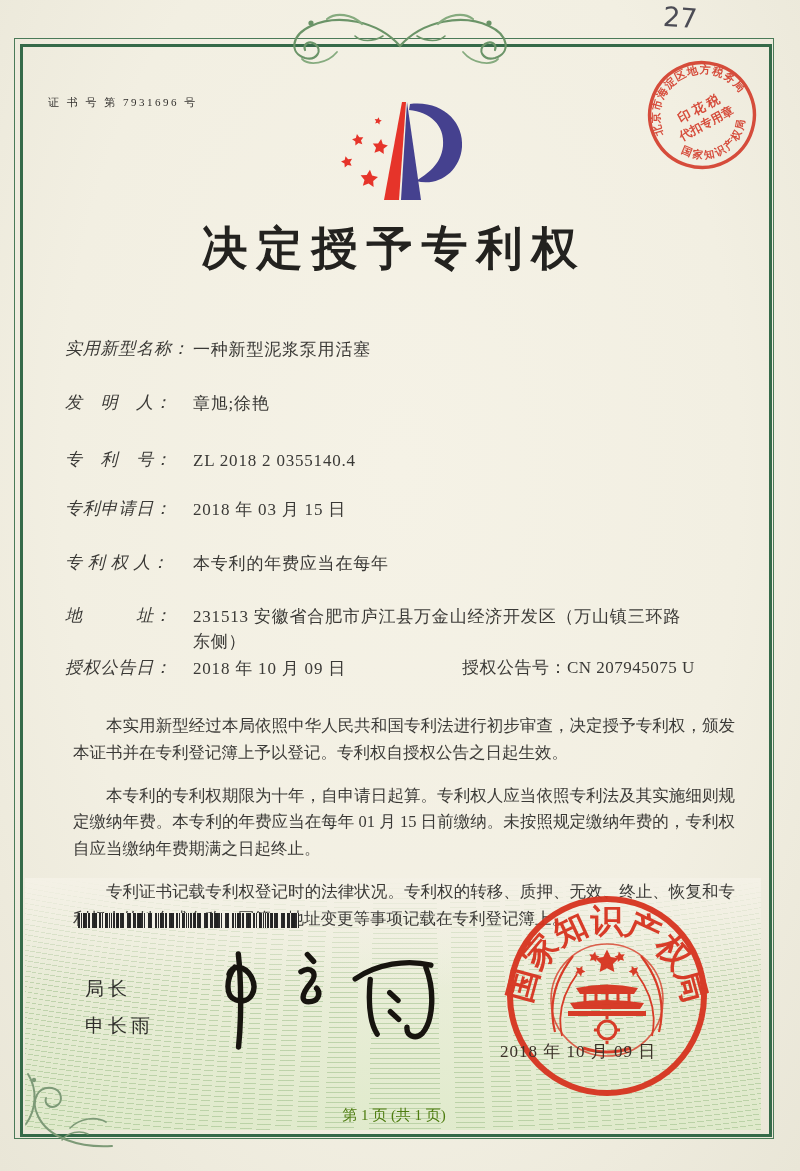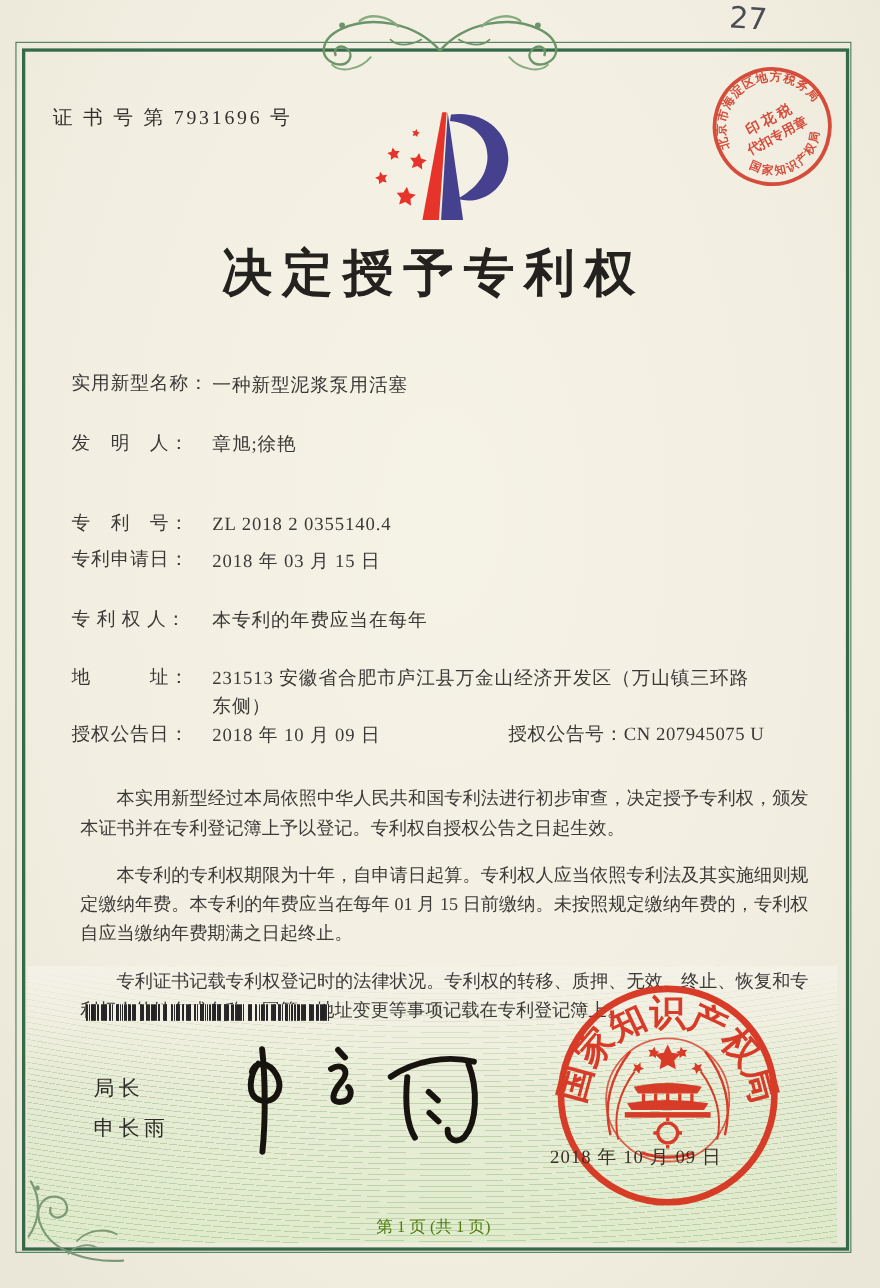--- a/index.html
+++ b/index.html
@@ -17,27 +17,27 @@
   .frame-outer{position:absolute;left:14px;top:38px;width:758px;height:1099px;border:1.5px solid #4a7a58;}
   .frame-inner{position:absolute;left:20px;top:44px;width:746px;height:1087px;border:3px solid #356a49;}
   
   .guilloche{
     position:absolute;left:25px;top:878px;width:736px;height:252px;
     background:
       linear-gradient(180deg,#f4f1e6 0px, rgba(244,241,230,0) 110px),
       repeating-radial-gradient(1600px 1000px at 380px -760px, rgba(125,170,105,.38) 0 1.2px, rgba(0,0,0,0) 1.2px 8px),
       linear-gradient(180deg, rgba(228,239,213,.15), rgba(220,234,199,.8));
   }
-  .cert-no{position:absolute;left:48px;top:95px;font-size:18px;letter-spacing:2.5px;color:#33312e;}
+  .cert-no{position:absolute;left:48px;top:95px;font-size:11px;letter-spacing:2.5px;color:#33312e;}
   .title{
     position:absolute;left:0;top:218px;width:788px;text-align:center;
     font-size:46px;font-weight:600;letter-spacing:9px;color:#23221f;
   }
   .field-row{position:absolute;left:65px;font-size:17px;letter-spacing:.8px;color:#3a3936;}
-  .field-label{display:inline-block;min-width:128px;vertical-align:top;}
+  .field-label{display:inline-block;min-width:128px;vertical-align:top;font-style:italic;}
   .field-value{display:inline-block;max-width:505px;vertical-align:top;line-height:25px;}
   .grant-no{position:absolute;left:462px;top:656px;font-size:17px;letter-spacing:.5px;color:#3a3936;text-align:center;}
   .body-text{
     position:absolute;left:57px;top:697px;width:694px;
     font-size:16.5px;line-height:26.8px;text-align:justify;color:#3b3a37;
   }
   .body-text p{margin:16px;text-indent:2em;}
   .barcode{
     position:absolute;left:78px;top:913px;width:221px;height:15px;
     background:
@@ -127,21 +127,21 @@
 </svg>
 
 <div class="title">决定授予专利权</div>
 
 <div class="field-row" style="top:337px">
   <span class="field-label">实用新型名称：</span><span class="field-value">一种新型泥浆泵用活塞</span>
 </div>
 <div class="field-row" style="top:391px">
   <span class="field-label">发　明　人：</span><span class="field-value">章旭;徐艳</span>
 </div>
-<div class="field-row" style="top:464px">
+<div class="field-row" style="top:448px">
   <span class="field-label">专　利　号：</span><span class="field-value">ZL 2018 2 0355140.4</span>
 </div>
 <div class="field-row" style="top:497px">
   <span class="field-label">专利申请日：</span><span class="field-value">2018 年 03 月 15 日</span>
 </div>
 <div class="field-row" style="top:551px">
   <span class="field-label">专 利 权 人：</span><span class="field-value">本专利的年费应当在每年</span>
 </div>
 <div class="field-row" style="top:604px">
   <span class="field-label">地　　　址：</span><span class="field-value" style="max-width:500px">231513 安徽省合肥市庐江县万金山经济开发区（万山镇三环路东侧）</span>

